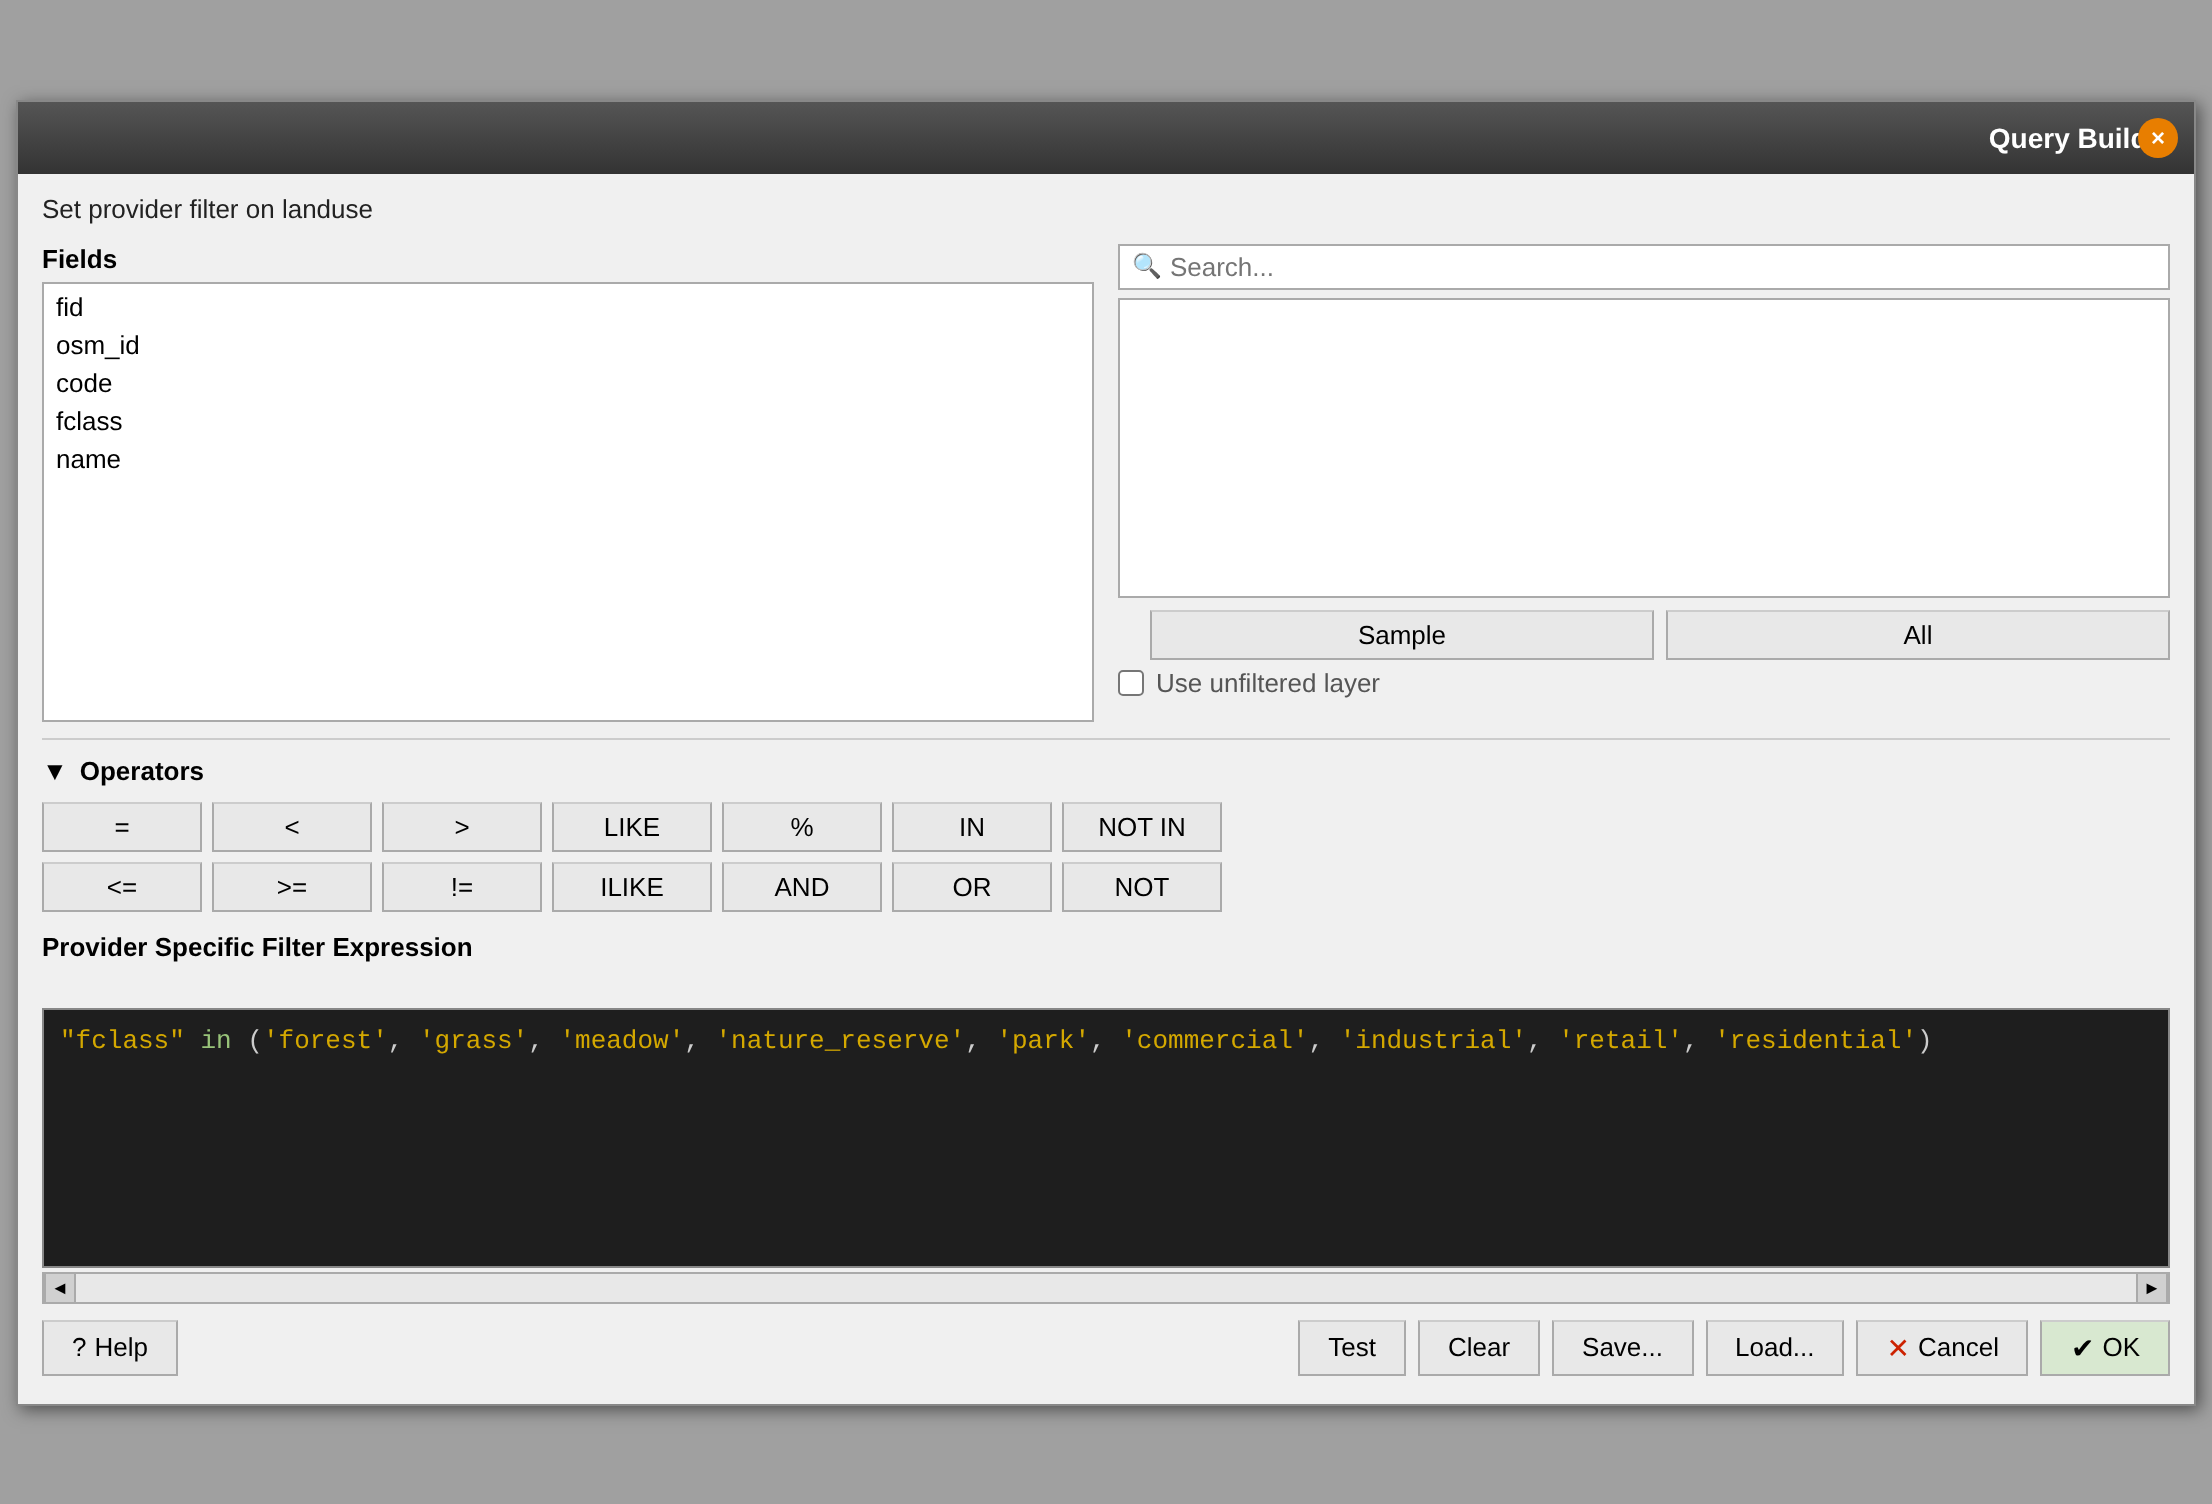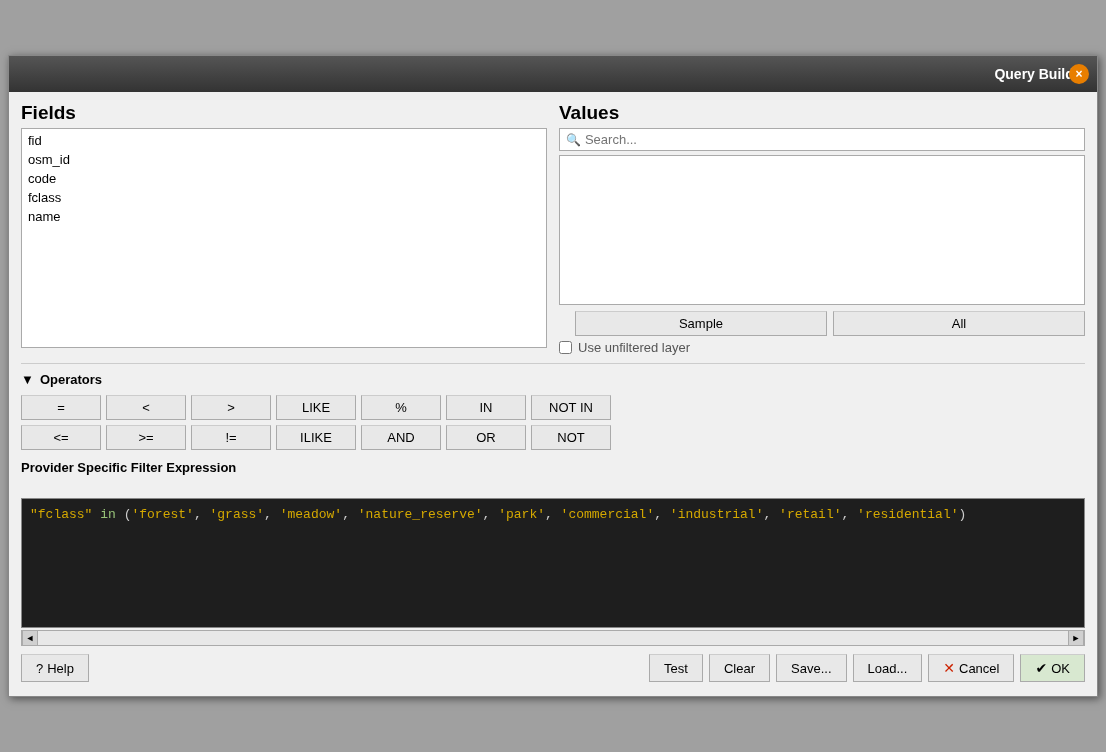--- a/index.html
+++ b/index.html
@@ -66,21 +66,21 @@
       margin-bottom: 8px;
     }
     .fields-panel {
       flex: 1;
     }
     .values-panel {
       flex: 1;
     }
     .section-label {
       font-weight: bold;
-      font-size: 19px;
+      font-size: 13px;
       margin-bottom: 4px;
     }
     .fields-list {
       border: 1px solid #aaa;
       background: white;
       height: 220px;
       overflow-y: auto;
       padding: 2px 0;
     }
     .fields-list .field-item {
@@ -237,36 +237,36 @@
 
 <div class="dialog">
 
   <div class="title-bar">
     <span class="title-bar-text">Query Builder</span>
     <button class="close-btn">×</button>
   </div>
 
   <div class="dialog-body">
 
+    <div class="subtitle">Set provider filter on landuse</div>
 
     <div class="two-col">
 
       <div class="fields-panel">
         <div class="section-label">Fields</div>
         <div class="fields-list">
           <div class="field-item">fid</div>
           <div class="field-item">osm_id</div>
           <div class="field-item">code</div>
           <div class="field-item">fclass</div>
           <div class="field-item">name</div>
         </div>
       </div>
 
       <div class="values-panel">
-        <div class="section-label">Values</div>
         <div class="search-box">
           <span class="search-icon">🔍</span>
           <input type="text" placeholder="Search..." style="">
         </div>
         <div class="values-list"></div>
         <div class="btn-row">
           <button class="btn-half">Sample</button>
           <button class="btn-half">All</button>
         </div>
         <div class="checkbox-row">

